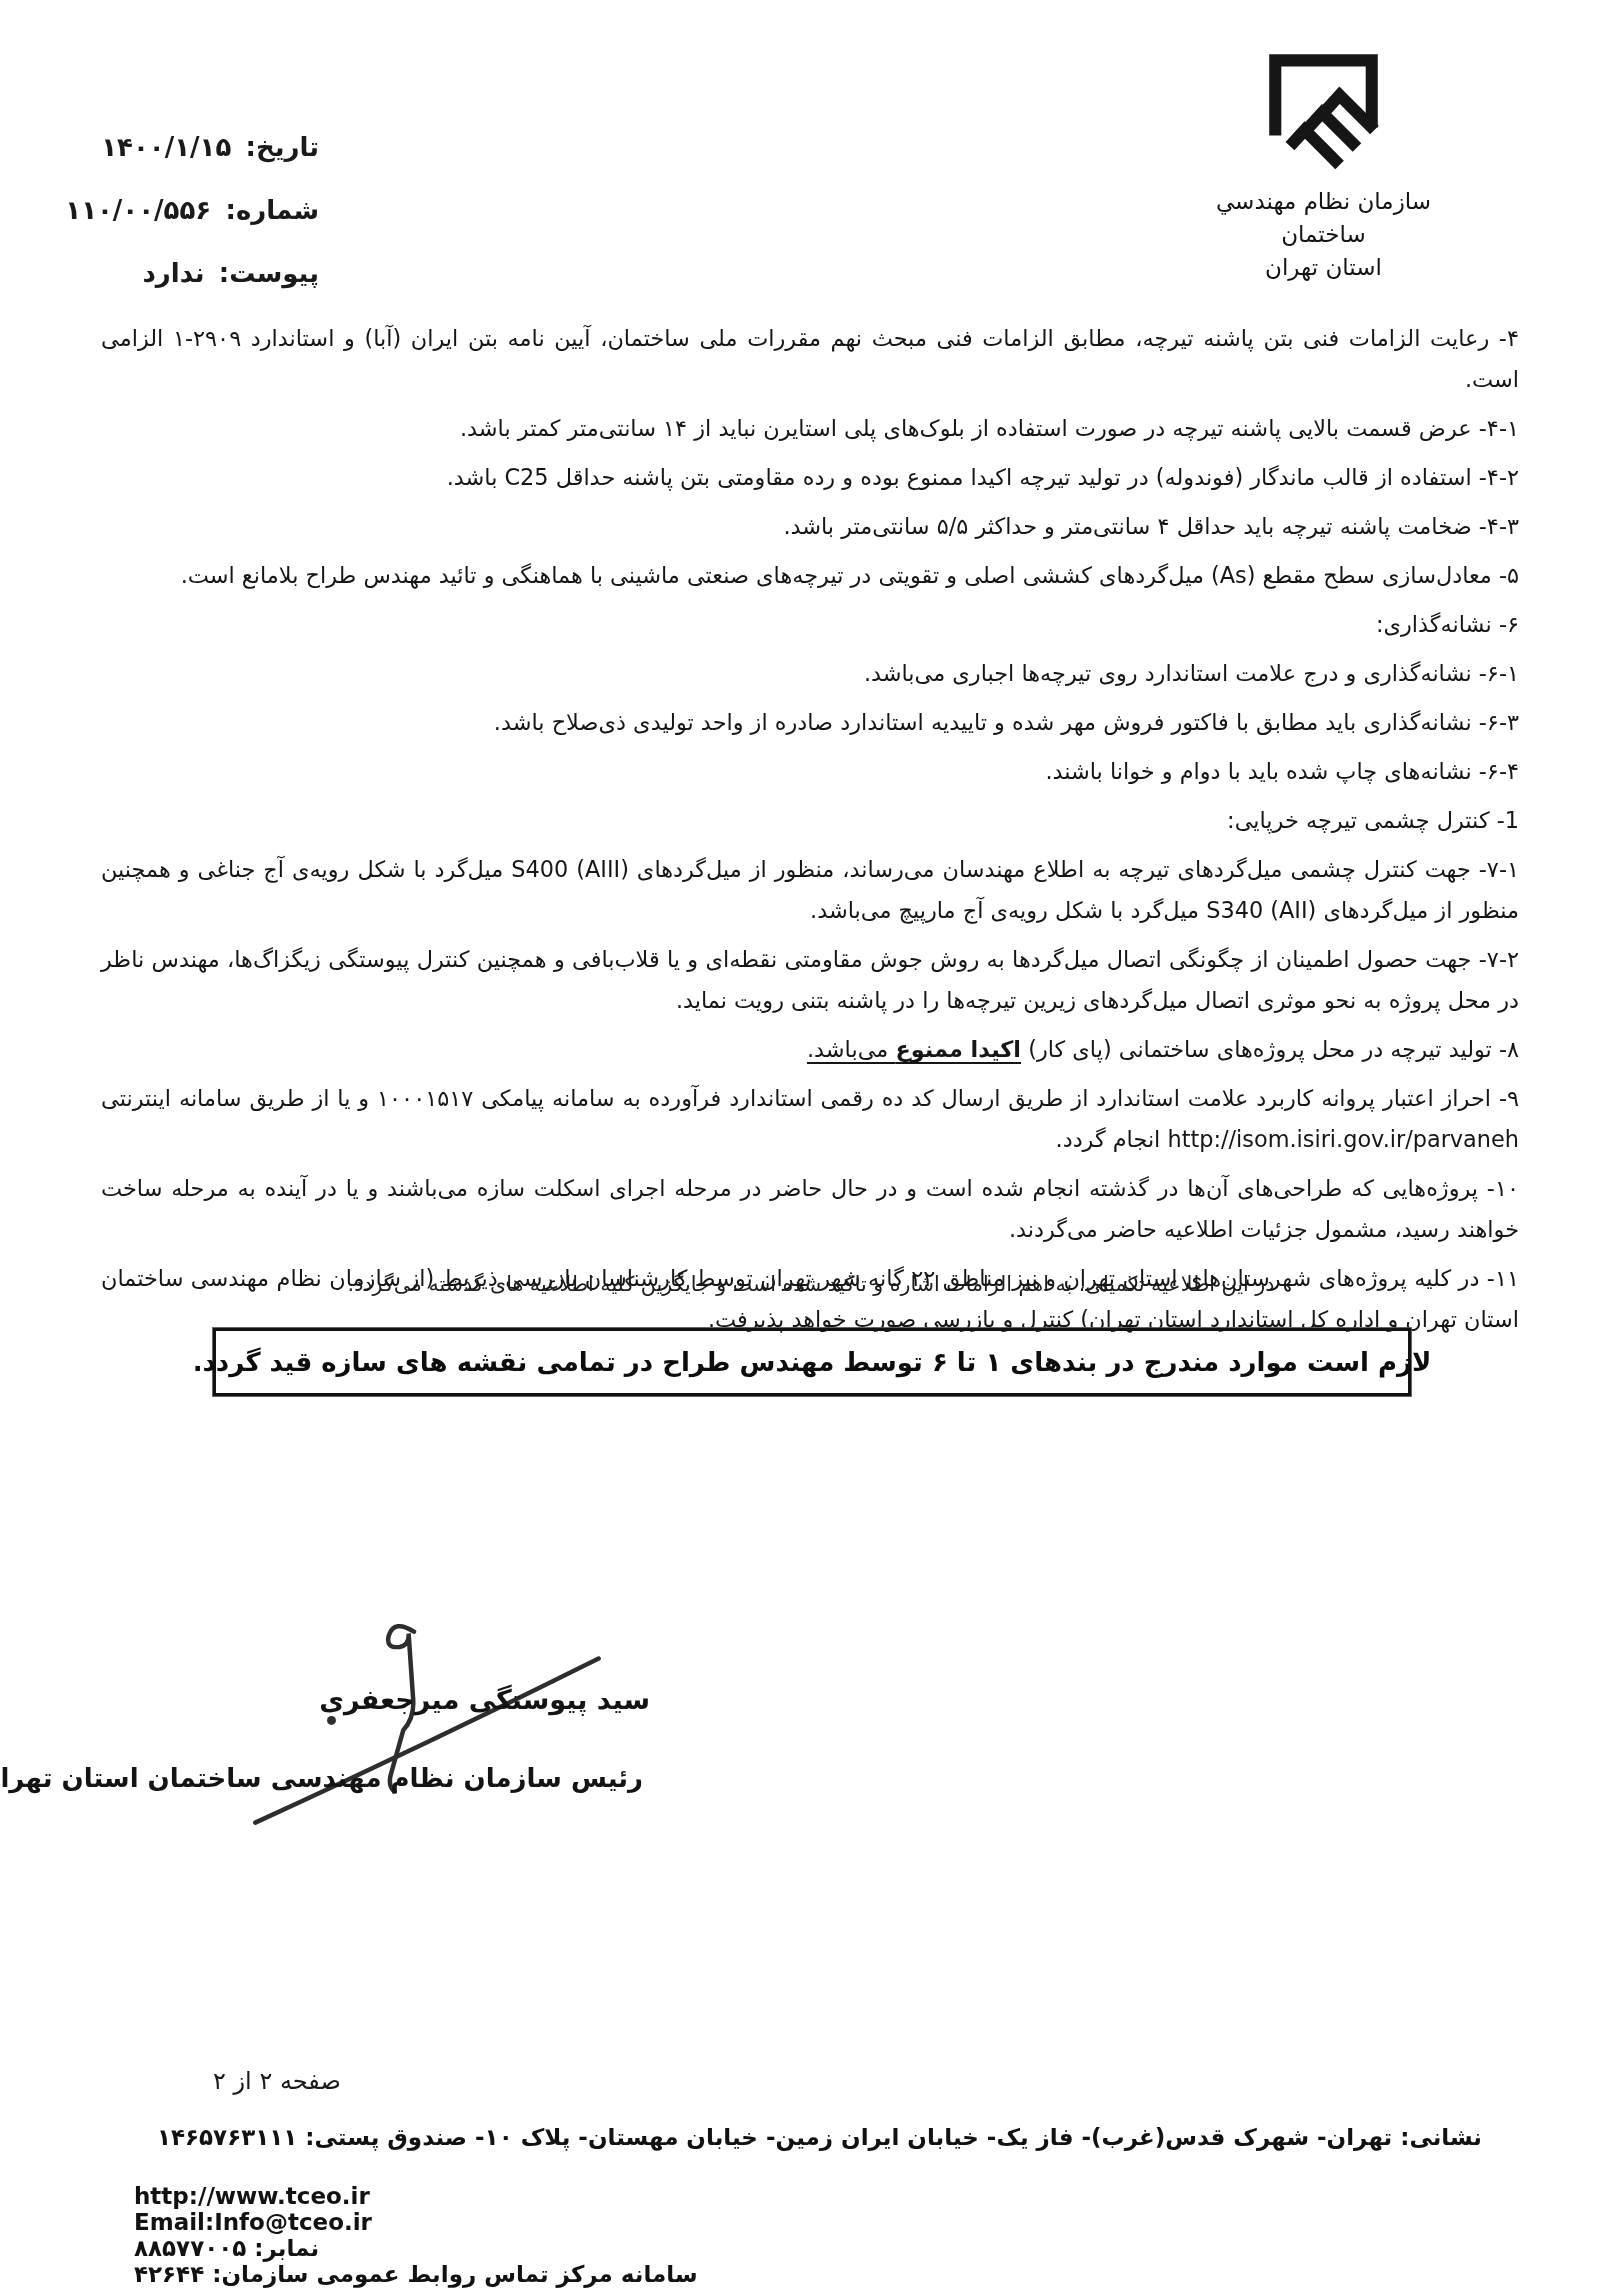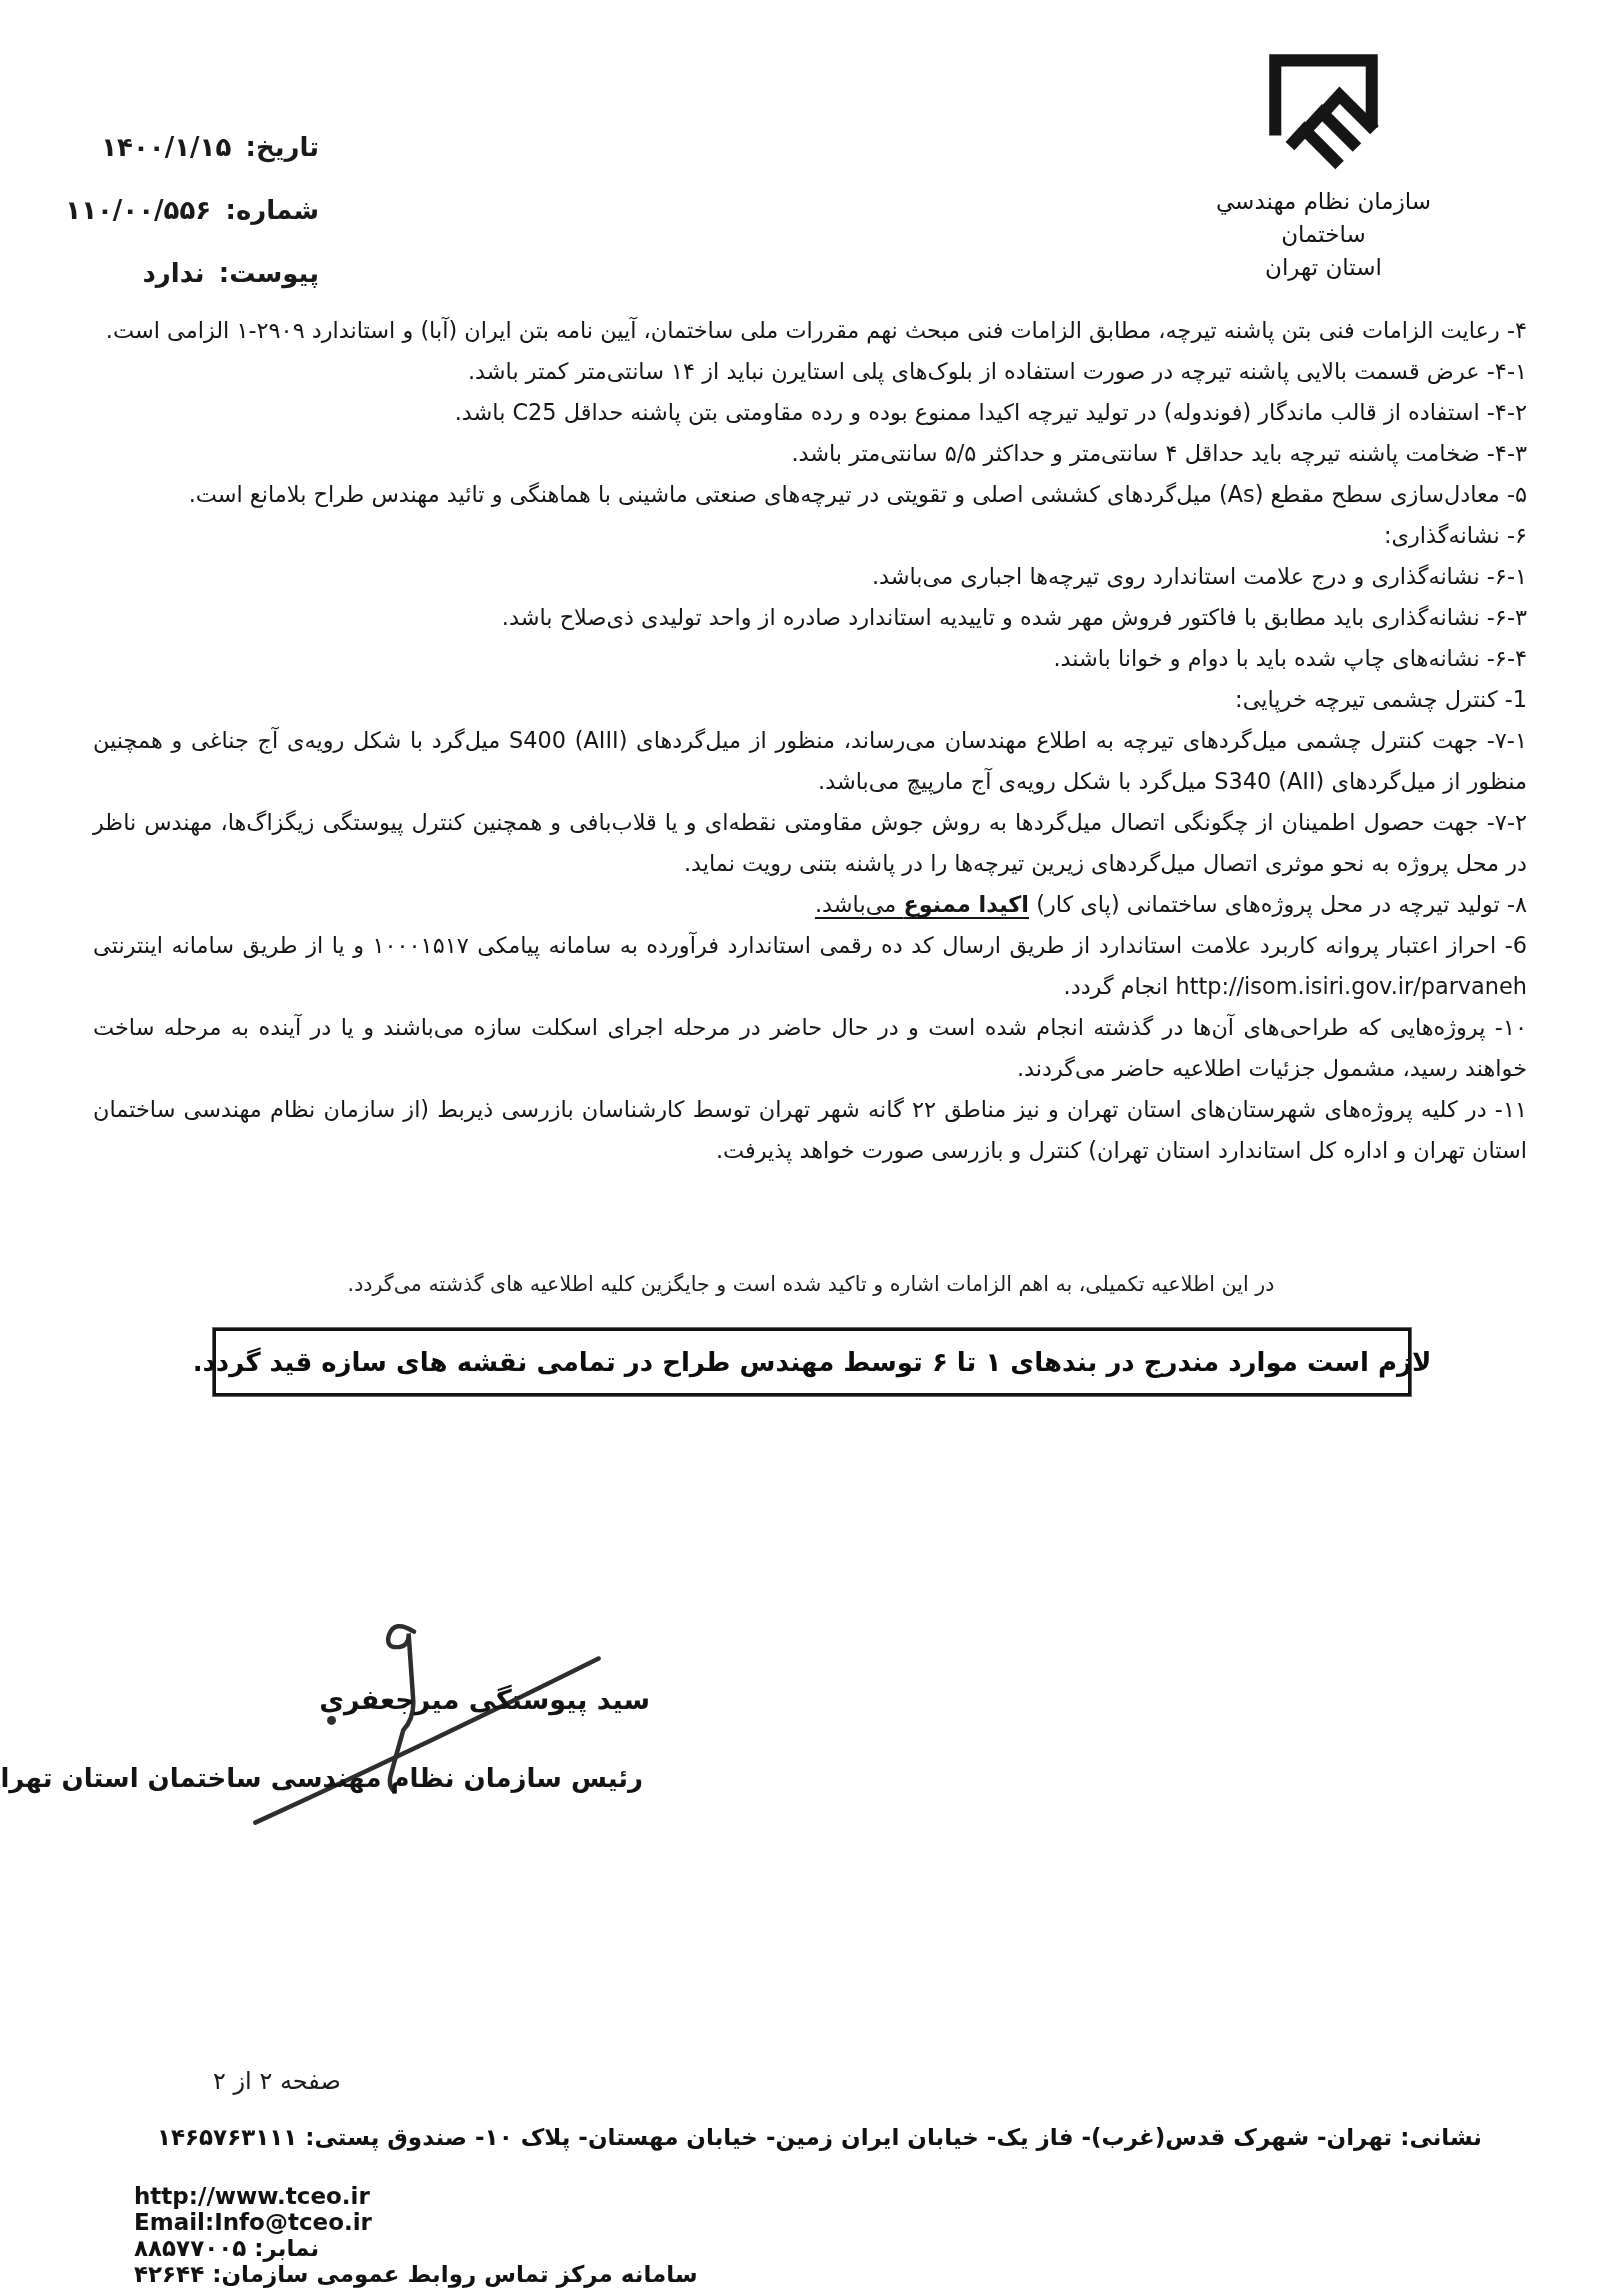--- a/index.html
+++ b/index.html
@@ -30,21 +30,21 @@
     margin-top:3.6px;direction:rtl;
     font-size:23px;line-height:33px;letter-spacing:4.5px;
     color:#141414;
   }
   
   .body-text{
     position:absolute;top:310px;right:95px;left:93px;
     direction:rtl;text-align:justify;text-align-last:right;
     font-size:22.4px;line-height:41px;color:#161616;
   }
-  .para{margin:0;}
+  .para{margin:8px;}
   .para .b{font-weight:bold;}
   .para .u{text-decoration:underline;text-decoration-thickness:1.8px;text-underline-offset:5.4px;}
   .closing-note{
     position:absolute;top:1272px;left:0;right:0;
     direction:rtl;text-align:center;
     font-size:20.6px;color:#1c1c1c;
   }
   .boxed-statement{
     position:absolute;top:1328px;left:213px;width:1198px;height:68px;
     box-sizing:border-box;border:3.6px solid #121212;
@@ -124,21 +124,21 @@
       <div class="para"><span>۴-۳- ضخامت پاشنه تیرچه باید حداقل ۴ سانتی‌متر و حداکثر ۵/۵ سانتی‌متر باشد.</span></div>
       <div class="para"><span>۵- معادل‌سازی سطح مقطع (As) میل‌گردهای کششی اصلی و تقویتی در تیرچه‌های صنعتی ماشینی با هماهنگی و تائید مهندس طراح بلامانع است.</span></div>
       <div class="para"><span>۶- نشانه‌گذاری:</span></div>
       <div class="para"><span>۶-۱- نشانه‌گذاری و درج علامت استاندارد روی تیرچه‌ها اجباری می‌باشد.</span></div>
       <div class="para"><span>۶-۳- نشانه‌گذاری باید مطابق با فاکتور فروش مهر شده و تاییدیه استاندارد صادره از واحد تولیدی ذی‌صلاح باشد.</span></div>
       <div class="para"><span>۶-۴- نشانه‌های چاپ شده باید با دوام و خوانا باشند.</span></div>
       <div class="para"><span>1- کنترل چشمی تیرچه خرپایی:</span></div>
       <div class="para"><span>۷-۱- جهت کنترل چشمی میل‌گردهای تیرچه به اطلاع مهندسان می‌رساند، منظور از میل‌گردهای (AIII) S400 میل‌گرد با شکل رویه‌ی آج جناغی و همچنین منظور از میل‌گردهای (AII) S340 میل‌گرد با شکل رویه‌ی آج مارپیچ می‌باشد.</span></div>
       <div class="para"><span>۷-۲- جهت حصول اطمینان از چگونگی اتصال میل‌گردها به روش جوش مقاومتی نقطه‌ای و یا قلاب‌بافی و همچنین کنترل پیوستگی زیگزاگ‌ها، مهندس ناظر در محل پروژه به نحو موثری اتصال میل‌گردهای زیرین تیرچه‌ها را در پاشنه بتنی رویت نماید.</span></div>
       <div class="para"><span>۸- تولید تیرچه در محل پروژه‌های ساختمانی (پای کار) </span><span class="b u">اکیدا ممنوع</span><span class="u"> می‌باشد.</span></div>
-      <div class="para"><span>6- احراز اعتبار پروانه کاربرد علامت استاندارد از طریق ارسال کد ده رقمی استاندارد فرآورده به سامانه پیامکی ۱۰۰۰۱۵۱۷ و یا از طریق سامانه اینترنتی http://isom.isiri.gov.ir/parvaneh انجام گردد.</span></div>
+      <div class="para"><span>۹- احراز اعتبار پروانه کاربرد علامت استاندارد از طریق ارسال کد ده رقمی استاندارد فرآورده به سامانه پیامکی ۱۰۰۰۱۵۱۷ و یا از طریق سامانه اینترنتی http://isom.isiri.gov.ir/parvaneh انجام گردد.</span></div>
       <div class="para"><span>۱۰- پروژه‌هایی که طراحی‌های آن‌ها در گذشته انجام شده است و در حال حاضر در مرحله اجرای اسکلت سازه می‌باشند و یا در آینده به مرحله ساخت خواهند رسید، مشمول جزئیات اطلاعیه حاضر می‌گردند.</span></div>
       <div class="para"><span>۱۱- در کلیه پروژه‌های شهرستان‌های استان تهران و نیز مناطق ۲۲ گانه شهر تهران توسط کارشناسان بازرسی ذیربط (از سازمان نظام مهندسی ساختمان استان تهران و اداره کل استاندارد استان تهران) کنترل و بازرسی صورت خواهد پذیرفت.</span></div>
     </div>
 
   <div class="closing-note">در این اطلاعیه تکمیلی، به اهم الزامات اشاره و تاکید شده است و جایگزین کلیه اطلاعیه های گذشته می‌گردد.</div>
 
   <div class="boxed-statement">لازم است موارد مندرج در بندهای ۱ تا ۶ توسط مهندس طراح در تمامی نقشه های سازه قید گردد.</div>
 
   <svg class="sig-scribble" width="502" height="251" viewBox="0 0 560 280" aria-hidden="true">
     <path d="M 55 245 Q 245 158 438 62" fill="none" stroke="#2e2e2e" stroke-width="5" stroke-linecap="round"></path>

